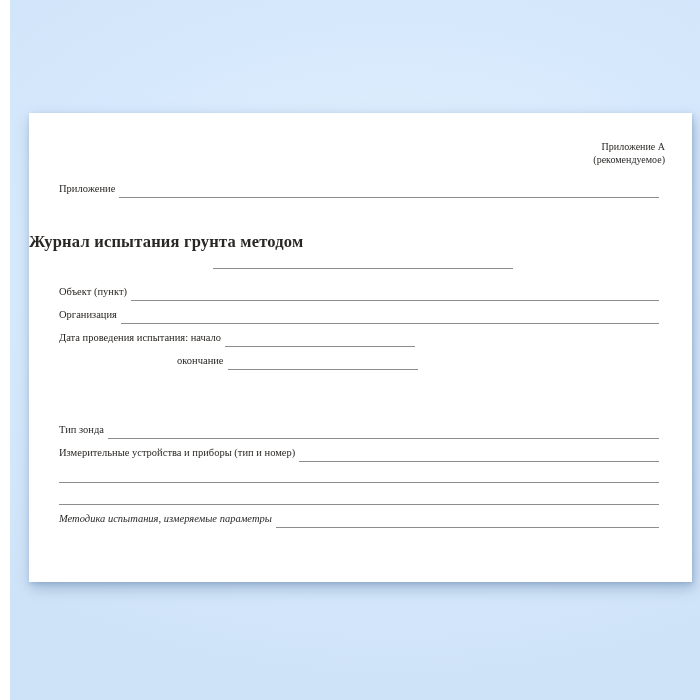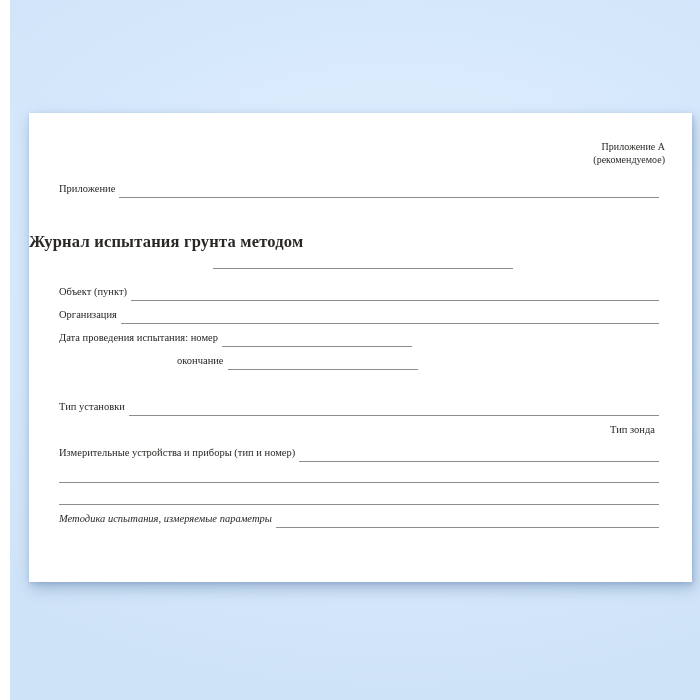--- a/index.html
+++ b/index.html
@@ -72,21 +72,21 @@
     min-width: 0;
   }
   .line.short { flex: 0 0 190px; }
   .row-org   { top: 69px;  }
   .row-f1    { top: 172px; justify-content: space-between; }
   .row-f2    { top: 195px; }
   .row-f3    { top: 218px; }
   .row-f4    { top: 241px; padding-left: 118px; }
   .row-f5    { top: 264px; }
   .row-f6    { top: 287px; }
-  .row-f7    { top: 310px; flex-direction: column; }
+  .row-f7    { top: 310px; }
   .row-f8    { top: 333px; }
   .row-f9    { top: 354px; }
   .row-f10   { top: 376px; }
   .row-f11   { top: 399px; font-style: italic; }
 </style>
 </head>
 <body>
 
 <div class="scene">
   <div class="paper">
@@ -108,34 +108,30 @@
       <span class="lbl">Объект (пункт)</span>
       <span class="line"></span>
     </div>
 
     <div class="field-row row-f2">
       <span class="lbl">Организация</span>
       <span class="line"></span>
     </div>
 
     <div class="field-row row-f3">
-      <span class="lbl">Дата проведения испытания: номер</span>
+      <span class="lbl">Дата проведения испытания: начало</span>
       <span class="line short"></span>
     </div>
 
     <div class="field-row row-f4">
       <span class="lbl">окончание</span>
       <span class="line short"></span>
     </div>
 
 
-    <div class="field-row row-f6">
-      <span class="lbl">Тип установки</span>
-      <span class="line"></span>
-    </div>
 
     <div class="field-row row-f7">
       <span class="lbl">Тип зонда</span>
       <span class="line"></span>
     </div>
 
     <div class="field-row row-f8">
       <span class="lbl">Измерительные устройства и приборы (тип и номер)</span>
       <span class="line"></span>
     </div>

